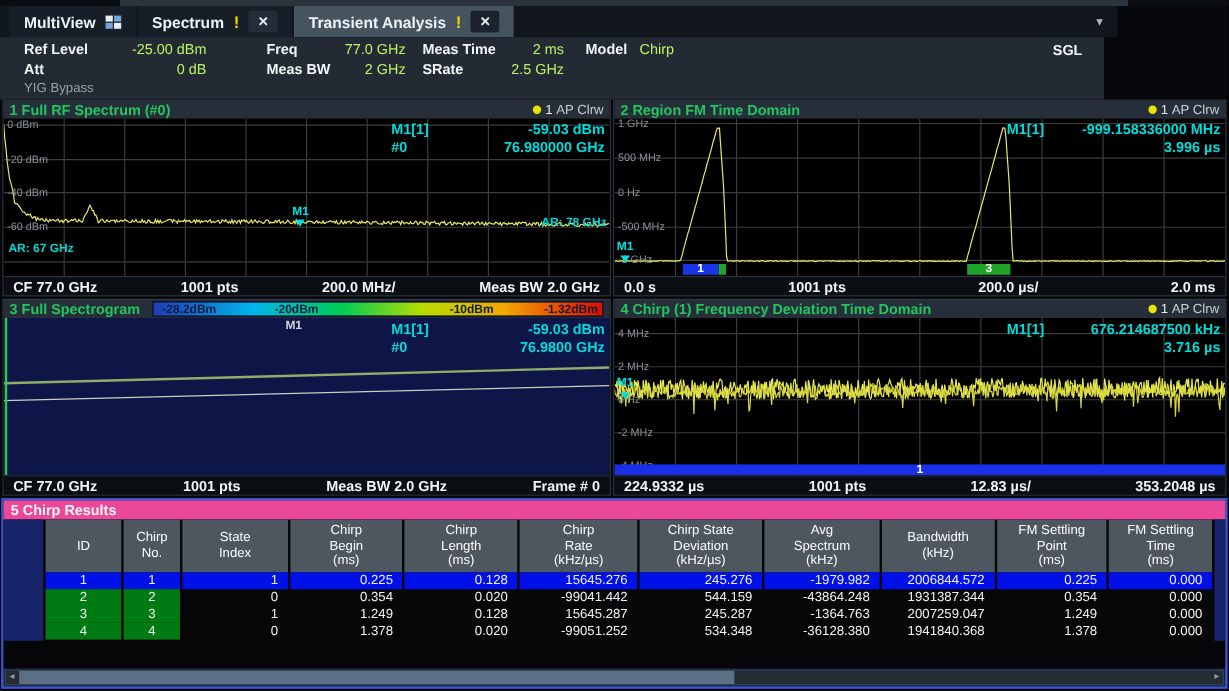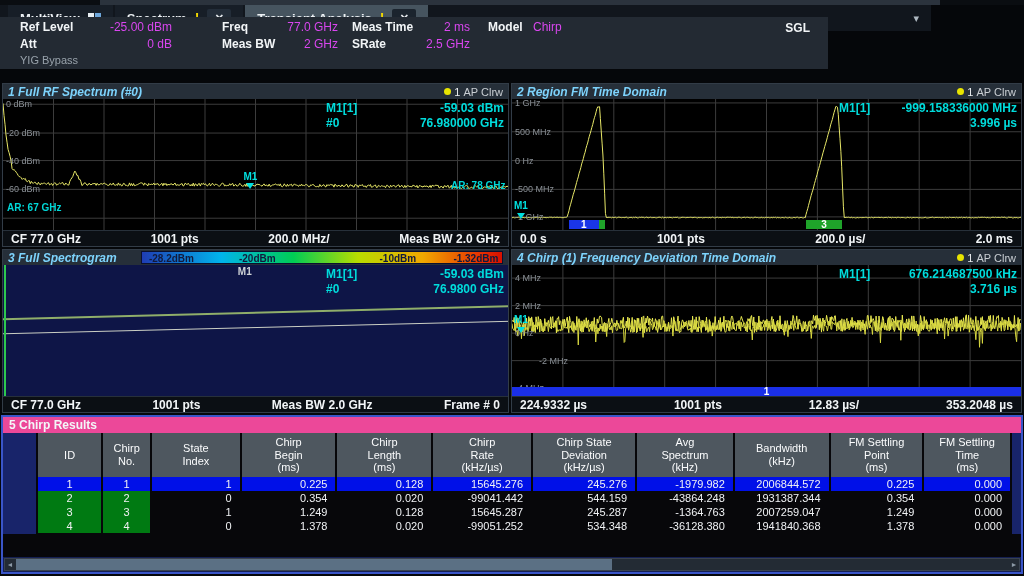--- a/index.html
+++ b/index.html
@@ -17,41 +17,41 @@
   .tab.selected { background:#46545f; }
   .tab .warn { color:#f2d800; font-size:14px; font-weight:bold; }
   .xbtn { display:inline-flex; align-items:center; justify-content:center; width:24px; height:18px; background:#232d39; color:#e8ecef; font-size:11px; font-weight:bold; border-radius:2px; }
   .tab.selected .xbtn { background:#1b242e; }
   .mv-icon { display:inline-grid; grid-template-columns:6px 6px; grid-template-rows:5px 5px; gap:1px; }
   .mv-icon i { display:block; }
   .mv-icon i:nth-child(1){ background:#e8eef2; } .mv-icon i:nth-child(2){ background:#6fa8dc; }
   .mv-icon i:nth-child(3){ background:#6fa8dc; } .mv-icon i:nth-child(4){ background:#e8eef2; }
   .tab-caret { margin-left:auto; align-self:center; padding:0 12px; color:#aeb8c1; font-size:11px; }
   
-  .settings { position:absolute; left:0; top:17px; width:828px; height:52px; background:#232a33; font-size:12px; }
+  .settings { position:absolute; left:0; top:31px; width:920px; height:52px; background:#232a33; font-size:12px; }
   .sl { position:absolute; font-weight:bold; color:#f2f5f7; white-space:nowrap; }
-  .sv { position:absolute; color:#d946ef; white-space:nowrap; text-align:right; }
+  .sv { position:absolute; color:#bef264; white-space:nowrap; text-align:right; }
   .sv.left { text-align:left; }
   .sgl { position:absolute; right:18px; top:4px; font-weight:bold; color:#f2f5f7; }
   .yig { position:absolute; left:20px; top:37px; font-size:11px; color:#98a2ab; }
   
   .panel { position:absolute; display:flex; flex-direction:column; background:#000; border:1px solid #323c47; }
   .panel-header { flex:none; height:15px; background:#262f39; display:flex; align-items:center; padding:0 5px; font-size:12px; }
-  .panel-title { font-weight:bold; color:#7dd3fc; white-space:nowrap;font-style:italic; }
+  .panel-title { font-weight:bold; color:#22c55e; white-space:nowrap; }
   .trace-badge { margin-left:auto; display:flex; align-items:center; gap:3px; font-size:11px; color:#c9ced3; }
   .trace-badge .dot { width:7px; height:7px; border-radius:50%; background:#e8e400; }
   .trace-badge .tnum { color:#e9ecef; }
   .chart { position:relative; flex:1; background:#000; overflow:hidden; }
   .chart-svg { position:absolute; left:0; top:0; width:100%; height:100%; }
   .panel-footer { flex:none; height:16px; background:#0b0f14; border-top:1px solid #27303a; display:flex; align-items:center; justify-content:space-between; padding:0 8px; font-size:12px; font-weight:bold; color:#f2f5f7;gap:17px; }
   .ylab { position:absolute; left:3px; transform:translateY(-55%); font-size:9px; color:#8a9096; white-space:nowrap; z-index:3; }
   .anno { position:absolute; font-size:10px; font-weight:bold; color:#00d8d8; white-space:nowrap; z-index:4; }
   .mk { position:absolute; z-index:5; color:#00e0e0; font-size:10px; font-weight:bold; text-align:center; line-height:1.05; }
   .mk-tri { width:0; height:0; border-left:4px solid transparent; border-right:4px solid transparent; border-top:6px solid #00e0e0; margin:1px auto 0; }
-  .cbar-wrap { flex:1; position:relative; height:13px; margin-left:24px; border:1px solid #0a1030;
+  .cbar-wrap { flex:1; position:relative; height:13px; margin-left:10px; border:1px solid #0a1030;
     background:linear-gradient(90deg,#1f3db4 0%,#00b4ec 22%,#00cc55 42%,#b8dc00 60%,#f0a800 78%,#e83000 94%,#d81000 100%); }
   .cbar-lab { position:absolute; top:0; font-size:10px; font-weight:bold; color:#121a3c; line-height:13px; }
   .bar-seg { position:absolute; z-index:4; font-size:10px; font-weight:bold; color:#fff; text-align:center; overflow:hidden; }
   .mreadout { position:absolute; top:2px; right:4px; z-index:6; }
   .mrow { display:flex; justify-content:space-between; min-width:178px; font-size:12px; font-weight:bold; color:#00dcdc; line-height:15px; }
   
   .results { position:absolute; left:1px; top:415px; width:1022px; height:159px; border:2px solid #3a55c8; background:#141f52; }
   .res-title { height:16px; background:#ec4899; display:flex; align-items:center; padding:0 6px; font-size:12px; font-weight:bold; color:#f3f6f8; }
   .res-area { position:absolute; left:0; right:0; top:16px; bottom:15px; background:#07070a; }
   .res-gutter { position:absolute; left:0; top:0; width:33px; height:101px; background:#18246a; }
@@ -305,21 +305,21 @@
           <line x1="0" y1="310" x2="1000" y2="310" stroke="#3c3c3c" stroke-width="1" vector-effect="non-scaling-stroke"></line>
           <line x1="0" y1="520" x2="1000" y2="520" stroke="#3c3c3c" stroke-width="1" vector-effect="non-scaling-stroke"></line>
           <line x1="0" y1="730" x2="1000" y2="730" stroke="#3c3c3c" stroke-width="1" vector-effect="non-scaling-stroke"></line>
           <line x1="0" y1="940" x2="1000" y2="940" stroke="#3c3c3c" stroke-width="1" vector-effect="non-scaling-stroke"></line>
           <polyline points="0.0,421.2 1.4,425.9 2.9,435.6 4.3,399.7 5.7,482.9 7.2,500.0 8.6,401.0 10.0,483.2 11.4,403.4 12.9,417.7 14.3,492.3 15.7,425.0 17.2,436.5 18.6,436.0 20.0,457.2 21.5,473.2 22.9,440.8 24.3,452.0 25.8,476.6 27.2,441.6 28.6,406.2 30.0,485.0 31.5,490.2 32.9,394.3 34.3,429.1 35.8,405.9 37.2,464.5 38.6,396.1 40.1,436.6 41.5,509.7 42.9,494.4 44.3,484.3 45.8,515.3 47.2,395.7 48.6,436.6 50.1,490.3 51.5,393.6 52.9,417.3 54.4,501.2 55.8,412.4 57.2,426.2 58.7,502.7 60.1,487.0 61.5,511.3 62.9,483.7 64.4,409.5 65.8,449.4 67.2,466.5 68.7,463.5 70.1,443.0 71.5,422.3 73.0,469.5 74.4,448.5 75.8,395.4 77.3,487.9 78.7,407.1 80.1,393.8 81.5,479.2 83.0,441.2 84.4,464.9 85.8,425.5 87.3,518.5 88.7,407.7 90.1,410.5 91.6,394.3 93.0,456.1 94.4,425.2 95.9,431.2 97.3,484.2 98.7,455.5 100.1,415.3 101.6,459.5 103.0,414.3 104.4,469.4 105.9,439.0 107.3,408.3 108.7,397.8 110.2,479.7 111.6,516.5 113.0,392.4 114.4,422.3 115.9,436.7 117.3,492.4 118.7,433.2 120.2,430.3 121.6,515.6 123.0,460.4 124.5,480.2 125.9,498.5 127.3,393.1 128.8,472.7 130.2,438.3 131.6,409.9 133.0,438.9 134.5,505.1 135.9,451.8 137.3,513.3 138.8,468.6 140.2,507.1 141.6,418.3 143.1,467.5 144.5,447.7 145.9,402.7 147.4,477.4 148.8,431.2 150.2,419.1 151.6,456.5 153.1,475.0 154.5,450.7 155.9,468.0 157.4,505.8 158.8,470.0 160.2,460.2 161.7,401.1 163.1,489.2 164.5,481.1 166.0,483.9 167.4,411.6 168.8,444.7 170.2,435.1 171.7,397.2 173.1,388.4 174.5,396.1 176.0,400.2 177.4,463.7 178.8,507.8 180.3,444.3 181.7,438.3 183.1,508.6 184.5,442.5 186.0,505.8 187.4,487.2 188.8,440.1 190.3,407.6 191.7,472.7 193.1,451.2 194.6,436.7 196.0,406.8 197.4,430.3 198.9,455.1 200.3,453.2 201.7,441.6 203.1,470.1 204.6,465.6 206.0,422.0 207.4,452.5 208.9,452.1 210.3,470.8 211.7,475.4 213.2,480.1 214.6,487.7 216.0,485.5 217.5,420.7 218.9,398.8 220.3,481.0 221.7,468.8 223.2,459.6 224.6,427.8 226.0,477.9 227.5,397.2 228.9,497.9 230.3,405.8 231.8,482.1 233.2,513.0 234.6,492.7 236.1,400.0 237.5,515.1 238.9,498.0 240.3,417.0 241.8,440.3 243.2,424.1 244.6,516.5 246.1,405.0 247.5,453.4 248.9,407.2 250.4,472.4 251.8,503.4 253.2,465.1 254.6,398.7 256.1,489.8 257.5,394.9 258.9,388.6 260.4,516.6 261.8,456.9 263.2,405.7 264.7,441.6 266.1,389.9 267.5,407.1 269.0,459.2 270.4,407.1 271.8,413.8 273.2,422.8 274.7,430.5 276.1,404.5 277.5,474.8 279.0,470.4 280.4,449.8 281.8,410.2 283.3,429.7 284.7,476.9 286.1,514.7 287.6,480.9 289.0,414.0 290.4,471.9 291.8,494.8 293.3,412.2 294.7,389.9 296.1,390.6 297.6,472.0 299.0,461.9 300.4,453.8 301.9,465.0 303.3,486.3 304.7,505.5 306.2,468.9 307.6,437.0 309.0,475.6 310.4,487.1 311.9,477.8 313.3,402.5 314.7,453.1 316.2,509.9 317.6,395.0 319.0,416.3 320.5,476.9 321.9,503.0 323.3,500.2 324.7,433.5 326.2,389.7 327.6,474.5 329.0,516.3 330.5,509.0 331.9,509.0 333.3,443.3 334.8,419.0 336.2,428.6 337.6,450.0 339.1,472.5 340.5,436.4 341.9,447.3 343.3,446.4 344.8,483.7 346.2,460.2 347.6,422.8 349.1,467.5 350.5,469.8 351.9,422.0 353.4,515.3 354.8,390.3 356.2,459.2 357.7,492.4 359.1,416.8 360.5,490.9 361.9,396.2 363.4,509.8 364.8,475.9 366.2,509.1 367.7,393.9 369.1,422.3 370.5,445.9 372.0,514.8 373.4,419.8 374.8,435.0 376.3,457.4 377.7,465.3 379.1,455.2 380.5,500.5 382.0,398.1 383.4,447.0 384.8,514.6 386.3,510.0 387.7,417.1 389.1,506.9 390.6,460.0 392.0,498.1 393.4,489.2 394.8,440.3 396.3,491.4 397.7,463.6 399.1,393.6 400.6,455.8 402.0,494.8 403.4,484.0 404.9,446.5 406.3,420.7 407.7,491.6 409.2,401.5 410.6,507.0 412.0,490.5 413.4,438.3 414.9,472.7 416.3,391.0 417.7,501.3 419.2,513.8 420.6,506.2 422.0,447.4 423.5,475.4 424.9,467.9 426.3,502.7 427.8,426.8 429.2,461.2 430.6,404.6 432.0,389.1 433.5,401.0 434.9,435.1 436.3,468.2 437.8,495.6 439.2,499.6 440.6,500.3 442.1,441.0 443.5,431.6 444.9,425.5 446.4,484.7 447.8,424.1 449.2,415.7 450.6,392.7 452.1,410.0 453.5,427.5 454.9,438.5 456.4,481.9 457.8,475.9 459.2,495.3 460.7,470.8 462.1,511.4 463.5,409.4 464.9,425.2 466.4,410.2 467.8,476.1 469.2,397.6 470.7,385.7 472.1,442.5 473.5,465.3 475.0,396.8 476.4,514.3 477.8,447.2 479.3,437.6 480.7,493.9 482.1,474.3 483.5,488.2 485.0,389.1 486.4,477.1 487.8,500.0 489.3,434.0 490.7,446.8 492.1,446.1 493.6,420.7 495.0,423.2 496.4,450.9 497.9,424.9 499.3,471.3 500.7,414.6 502.1,439.9 503.6,481.4 505.0,442.4 506.4,473.4 507.9,499.4 509.3,423.0 510.7,393.1 512.2,487.5 513.6,412.7 515.0,506.5 516.5,456.2 517.9,509.2 519.3,498.8 520.7,476.7 522.2,421.1 523.6,482.8 525.0,502.0 526.5,387.5 527.9,462.2 529.3,488.9 530.8,451.8 532.2,453.9 533.6,510.2 535.1,458.5 536.5,424.9 537.9,464.9 539.3,481.2 540.8,424.2 542.2,460.6 543.6,490.0 545.1,485.6 546.5,458.0 547.9,487.1 549.4,484.3 550.8,435.1 552.2,384.8 553.6,406.5 555.1,459.7 556.5,447.4 557.9,438.6 559.4,388.4 560.8,452.9 562.2,490.2 563.7,414.7 565.1,417.1 566.5,463.0 568.0,468.6 569.4,499.9 570.8,506.5 572.2,431.8 573.7,434.2 575.1,488.9 576.5,432.1 578.0,508.3 579.4,494.9 580.8,503.6 582.3,459.9 583.7,433.2 585.1,425.9 586.6,510.3 588.0,426.9 589.4,429.8 590.8,449.4 592.3,383.2 593.7,407.4 595.1,424.0 596.6,387.7 598.0,477.7 599.4,384.3 600.9,431.7 602.3,409.4 603.7,494.6 605.2,406.6 606.6,434.8 608.0,512.3 609.4,434.3 610.9,404.6 612.3,436.7 613.7,466.0 615.2,447.7 616.6,431.0 618.0,384.2 619.5,411.5 620.9,456.9 622.3,433.7 623.7,451.6 625.2,397.9 626.6,448.1 628.0,393.7 629.5,399.2 630.9,418.3 632.3,425.0 633.8,388.9 635.2,387.2 636.6,457.6 638.1,469.4 639.5,441.0 640.9,460.9 642.3,492.7 643.8,482.0 645.2,423.8 646.6,504.9 648.1,410.6 649.5,506.7 650.9,472.8 652.4,415.9 653.8,500.1 655.2,495.4 656.7,420.4 658.1,407.9 659.5,468.4 660.9,480.5 662.4,451.7 663.8,483.3 665.2,432.8 666.7,469.0 668.1,399.7 669.5,479.2 671.0,473.9 672.4,440.4 673.8,460.2 675.3,437.7 676.7,445.0 678.1,474.6 679.5,420.3 681.0,434.0 682.4,460.4 683.8,420.7 685.3,505.7 686.7,456.9 688.1,440.6 689.6,495.2 691.0,485.4 692.4,448.8 693.8,503.6 695.3,466.1 696.7,464.4 698.1,386.6 699.6,384.3 701.0,438.1 702.4,457.9 703.9,445.2 705.3,386.6 706.7,437.5 708.2,422.4 709.6,409.2 711.0,425.5 712.4,449.3 713.9,502.8 715.3,390.1 716.7,508.2 718.2,509.3 719.6,505.2 721.0,389.5 722.5,446.1 723.9,488.2 725.3,499.2 726.8,441.0 728.2,394.1 729.6,406.7 731.0,455.9 732.5,495.2 733.9,460.5 735.3,462.6 736.8,499.1 738.2,417.1 739.6,401.6 741.1,504.0 742.5,390.8 743.9,493.6 745.4,439.1 746.8,405.1 748.2,414.9 749.6,416.3 751.1,507.1 752.5,493.3 753.9,393.4 755.4,453.3 756.8,465.2 758.2,429.3 759.7,495.2 761.1,497.3 762.5,466.8 763.9,433.8 765.4,506.7 766.8,382.1 768.2,444.9 769.7,467.2 771.1,508.4 772.5,467.6 774.0,440.5 775.4,411.9 776.8,473.1 778.3,490.5 779.7,409.4 781.1,437.1 782.5,494.1 784.0,427.2 785.4,388.5 786.8,502.0 788.3,393.4 789.7,390.0 791.1,501.8 792.6,451.9 794.0,483.9 795.4,507.8 796.9,452.3 798.3,507.5 799.7,482.4 801.1,478.4 802.6,385.7 804.0,418.2 805.4,488.7 806.9,457.8 808.3,496.7 809.7,392.9 811.2,444.6 812.6,439.4 814.0,417.7 815.5,456.0 816.9,495.0 818.3,502.5 819.7,507.3 821.2,496.1 822.6,416.0 824.0,448.7 825.5,422.9 826.9,449.3 828.3,469.7 829.8,490.5 831.2,409.3 832.6,481.8 834.0,485.6 835.5,405.3 836.9,493.2 838.3,416.6 839.8,502.1 841.2,445.2 842.6,480.1 844.1,415.1 845.5,484.0 846.9,438.7 848.4,429.1 849.8,402.9 851.2,434.4 852.6,442.4 854.1,405.6 855.5,445.9 856.9,431.0 858.4,481.4 859.8,424.6 861.2,411.5 862.7,410.9 864.1,463.1 865.5,488.2 867.0,404.2 868.4,470.2 869.8,467.3 871.2,394.7 872.7,507.3 874.1,394.3 875.5,482.2 877.0,459.4 878.4,475.1 879.8,423.0 881.3,505.5 882.7,417.2 884.1,440.0 885.6,470.8 887.0,402.8 888.4,444.7 889.8,485.9 891.3,389.9 892.7,380.0 894.1,465.8 895.6,477.9 897.0,383.3 898.4,485.8 899.9,441.9 901.3,402.2 902.7,449.8 904.1,455.0 905.6,478.4 907.0,463.2 908.4,502.4 909.9,455.7 911.3,392.2 912.7,476.2 914.2,498.3 915.6,475.2 917.0,496.9 918.5,467.1 919.9,466.0 921.3,401.6 922.7,455.1 924.2,394.0 925.6,483.2 927.0,422.9 928.5,490.9 929.9,445.3 931.3,426.2 932.8,483.9 934.2,445.6 935.6,415.1 937.1,388.6 938.5,439.3 939.9,384.5 941.3,455.4 942.8,485.6 944.2,486.7 945.6,384.9 947.1,471.4 948.5,487.1 949.9,463.0 951.4,415.7 952.8,393.4 954.2,400.4 955.7,385.6 957.1,474.7 958.5,477.3 959.9,430.0 961.4,492.7 962.8,399.8 964.2,422.0 965.7,462.3 967.1,501.8 968.5,493.8 970.0,420.5 971.4,425.6 972.8,436.2 974.2,495.0 975.7,398.8 977.1,438.9 978.5,460.8 980.0,438.2 981.4,493.0 982.8,475.9 984.3,455.1 985.7,482.1 987.1,385.3 988.6,471.2 990.0,467.6 991.4,454.5 992.8,483.1 994.3,401.0 995.7,505.1 997.1,416.0 998.6,417.0 1000.0,420.1" fill="none" stroke="#e8e850" stroke-width="1" vector-effect="non-scaling-stroke"></polyline>
           <polyline points="0.0,447.3 1.4,485.8 2.9,489.0 4.3,500.9 5.7,448.4 7.2,510.9 8.6,509.8 10.0,502.3 11.4,543.2 12.9,475.8 14.3,500.2 15.7,462.4 17.2,457.6 18.6,563.0 20.0,471.7 21.5,511.4 22.9,459.4 24.3,539.6 25.8,466.8 27.2,498.8 28.6,478.4 30.0,479.4 31.5,508.6 32.9,489.1 34.3,457.4 35.8,427.2 37.2,461.4 38.6,505.6 40.1,507.9 41.5,436.7 42.9,504.1 44.3,456.8 45.8,483.5 47.2,455.8 48.6,472.8 50.1,438.7 51.5,464.3 52.9,435.6 54.4,512.2 55.8,430.0 57.2,454.6 58.7,446.0 60.1,493.2 61.5,511.7 62.9,467.5 64.4,502.8 65.8,450.7 67.2,438.5 68.7,459.1 70.1,469.4 71.5,508.0 73.0,454.3 74.4,469.2 75.8,480.6 77.3,469.9 78.7,470.0 80.1,471.2 81.5,477.9 83.0,441.2 84.4,475.7 85.8,462.6 87.3,428.4 88.7,488.5 90.1,508.4 91.6,495.8 93.0,499.2 94.4,491.4 95.9,504.8 97.3,479.6 98.7,497.9 100.1,490.5 101.6,439.4 103.0,481.5 104.4,475.9 105.9,482.9 107.3,474.4 108.7,483.9 110.2,425.8 111.6,476.0 113.0,480.0 114.4,463.7 115.9,480.4 117.3,456.7 118.7,505.8 120.2,476.5 121.6,441.5 123.0,456.6 124.5,493.0 125.9,476.6 127.3,439.7 128.8,441.7 130.2,610.4 131.6,425.2 133.0,479.2 134.5,477.0 135.9,426.3 137.3,482.0 138.8,431.5 140.2,511.5 141.6,449.8 143.1,475.7 144.5,448.7 145.9,470.7 147.4,481.2 148.8,430.7 150.2,492.4 151.6,509.7 153.1,485.0 154.5,489.3 155.9,431.9 157.4,494.0 158.8,427.4 160.2,452.7 161.7,509.1 163.1,454.8 164.5,588.0 166.0,493.6 167.4,478.1 168.8,524.9 170.2,480.7 171.7,503.3 173.1,451.2 174.5,490.2 176.0,465.2 177.4,505.3 178.8,466.6 180.3,473.9 181.7,507.8 183.1,501.5 184.5,490.1 186.0,546.5 187.4,450.2 188.8,468.2 190.3,476.5 191.7,493.1 193.1,475.5 194.6,496.1 196.0,463.6 197.4,516.7 198.9,455.1 200.3,471.5 201.7,468.5 203.1,445.9 204.6,498.0 206.0,501.6 207.4,496.6 208.9,445.1 210.3,470.8 211.7,485.8 213.2,424.4 214.6,445.1 216.0,423.1 217.5,475.8 218.9,455.9 220.3,591.3 221.7,584.5 223.2,488.7 224.6,469.2 226.0,440.2 227.5,445.1 228.9,491.7 230.3,456.5 231.8,468.0 233.2,469.8 234.6,437.5 236.1,424.9 237.5,491.6 238.9,470.6 240.3,510.5 241.8,428.1 243.2,424.7 244.6,482.1 246.1,511.3 247.5,450.3 248.9,479.1 250.4,486.3 251.8,447.6 253.2,460.8 254.6,469.8 256.1,489.2 257.5,552.6 258.9,449.2 260.4,439.3 261.8,483.0 263.2,469.2 264.7,509.7 266.1,494.4 267.5,479.8 269.0,473.8 270.4,509.2 271.8,431.3 273.2,446.6 274.7,459.6 276.1,493.9 277.5,485.0 279.0,436.8 280.4,470.9 281.8,472.3 283.3,498.4 284.7,424.6 286.1,454.4 287.6,469.1 289.0,433.4 290.4,474.3 291.8,457.0 293.3,493.9 294.7,481.9 296.1,464.4 297.6,425.8 299.0,426.3 300.4,507.8 301.9,448.0 303.3,506.8 304.7,473.5 306.2,488.1 307.6,438.6 309.0,506.9 310.4,468.3 311.9,460.5 313.3,475.6 314.7,472.5 316.2,542.6 317.6,430.1 319.0,447.6 320.5,430.7 321.9,488.9 323.3,500.9 324.7,492.1 326.2,505.8 327.6,449.0 329.0,428.8 330.5,494.2 331.9,478.0 333.3,475.6 334.8,463.2 336.2,485.3 337.6,435.6 339.1,441.5 340.5,466.2 341.9,431.4 343.3,428.6 344.8,489.5 346.2,498.9 347.6,488.3 349.1,493.7 350.5,479.4 351.9,511.4 353.4,496.8 354.8,505.7 356.2,476.3 357.7,489.5 359.1,428.1 360.5,484.1 361.9,479.4 363.4,426.7 364.8,431.2 366.2,455.7 367.7,471.1 369.1,482.1 370.5,479.5 372.0,502.2 373.4,430.8 374.8,475.5 376.3,424.3 377.7,471.1 379.1,437.2 380.5,427.5 382.0,493.9 383.4,470.0 384.8,473.0 386.3,503.8 387.7,491.2 389.1,430.8 390.6,503.7 392.0,470.7 393.4,542.8 394.8,495.7 396.3,493.2 397.7,453.9 399.1,507.3 400.6,467.3 402.0,494.1 403.4,460.9 404.9,491.5 406.3,492.2 407.7,443.7 409.2,443.5 410.6,498.6 412.0,443.7 413.4,435.5 414.9,446.4 416.3,484.0 417.7,471.3 419.2,421.0 420.6,432.3 422.0,422.9 423.5,476.0 424.9,422.8 426.3,434.7 427.8,505.3 429.2,447.0 430.6,485.0 432.0,492.3 433.5,435.1 434.9,488.4 436.3,447.6 437.8,453.7 439.2,446.1 440.6,446.8 442.1,448.0 443.5,462.6 444.9,432.7 446.4,489.3 447.8,436.8 449.2,503.8 450.6,437.3 452.1,472.4 453.5,466.5 454.9,447.0 456.4,441.3 457.8,451.7 459.2,503.7 460.7,432.9 462.1,439.2 463.5,447.2 464.9,461.4 466.4,491.7 467.8,466.6 469.2,504.0 470.7,494.4 472.1,572.3 473.5,471.2 475.0,479.0 476.4,433.8 477.8,484.7 479.3,500.2 480.7,509.4 482.1,441.4 483.5,493.8 485.0,422.1 486.4,460.1 487.8,431.2 489.3,458.8 490.7,502.0 492.1,474.6 493.6,473.5 495.0,451.7 496.4,499.4 497.9,439.2 499.3,470.1 500.7,430.8 502.1,501.0 503.6,485.3 505.0,426.8 506.4,476.2 507.9,499.0 509.3,462.5 510.7,462.7 512.2,444.7 513.6,424.8 515.0,451.4 516.5,463.8 517.9,486.5 519.3,458.9 520.7,428.2 522.2,463.4 523.6,442.3 525.0,445.7 526.5,429.3 527.9,487.1 529.3,460.3 530.8,484.6 532.2,496.7 533.6,494.2 535.1,536.1 536.5,445.0 537.9,507.9 539.3,454.8 540.8,491.9 542.2,547.1 543.6,460.6 545.1,491.9 546.5,475.4 547.9,426.7 549.4,455.5 550.8,444.6 552.2,447.3 553.6,499.3 555.1,427.0 556.5,464.1 557.9,483.3 559.4,490.3 560.8,486.0 562.2,438.1 563.7,444.0 565.1,451.7 566.5,442.3 568.0,452.2 569.4,507.7 570.8,485.5 572.2,504.5 573.7,462.5 575.1,457.0 576.5,464.7 578.0,456.0 579.4,468.4 580.8,499.2 582.3,433.5 583.7,457.4 585.1,466.8 586.6,474.1 588.0,560.6 589.4,487.7 590.8,464.3 592.3,482.6 593.7,477.3 595.1,460.0 596.6,484.7 598.0,423.7 599.4,425.2 600.9,455.5 602.3,439.0 603.7,428.6 605.2,423.1 606.6,477.5 608.0,468.3 609.4,433.7 610.9,486.8 612.3,505.5 613.7,421.5 615.2,463.5 616.6,469.1 618.0,467.4 619.5,503.7 620.9,480.8 622.3,429.2 623.7,463.2 625.2,421.2 626.6,490.9 628.0,490.5 629.5,433.1 630.9,446.3 632.3,447.5 633.8,455.5 635.2,437.9 636.6,439.1 638.1,503.0 639.5,440.3 640.9,473.2 642.3,427.8 643.8,431.1 645.2,455.6 646.6,445.9 648.1,496.9 649.5,473.2 650.9,467.4 652.4,494.9 653.8,433.9 655.2,457.0 656.7,484.5 658.1,483.6 659.5,483.9 660.9,429.5 662.4,494.9 663.8,467.0 665.2,422.6 666.7,461.8 668.1,430.2 669.5,420.4 671.0,456.4 672.4,437.9 673.8,427.8 675.3,492.9 676.7,442.4 678.1,456.3 679.5,491.9 681.0,432.2 682.4,484.8 683.8,494.8 685.3,451.7 686.7,434.1 688.1,481.2 689.6,419.2 691.0,469.5 692.4,492.3 693.8,529.4 695.3,430.2 696.7,432.9 698.1,490.5 699.6,457.5 701.0,425.5 702.4,481.3 703.9,457.8 705.3,481.6 706.7,477.7 708.2,530.1 709.6,435.4 711.0,435.1 712.4,467.8 713.9,429.5 715.3,465.4 716.7,443.9 718.2,499.6 719.6,423.3 721.0,471.4 722.5,488.7 723.9,594.0 725.3,474.8 726.8,438.9 728.2,478.9 729.6,430.8 731.0,484.3 732.5,464.8 733.9,442.9 735.3,482.3 736.8,497.3 738.2,491.6 739.6,485.1 741.1,433.2 742.5,444.5 743.9,449.8 745.4,467.3 746.8,433.0 748.2,475.1 749.6,495.4 751.1,426.7 752.5,442.7 753.9,449.1 755.4,451.4 756.8,477.0 758.2,419.5 759.7,437.7 761.1,433.6 762.5,419.6 763.9,574.7 765.4,422.7 766.8,434.0 768.2,447.2 769.7,481.8 771.1,441.8 772.5,496.3 774.0,449.3 775.4,478.9 776.8,438.8 778.3,457.4 779.7,486.7 781.1,497.4 782.5,495.6 784.0,480.4 785.4,434.2 786.8,467.6 788.3,488.1 789.7,417.7 791.1,442.4 792.6,480.9 794.0,427.6 795.4,503.3 796.9,506.4 798.3,542.2 799.7,456.8 801.1,524.2 802.6,444.2 804.0,502.3 805.4,429.1 806.9,483.6 808.3,492.7 809.7,481.0 811.2,438.1 812.6,429.6 814.0,487.6 815.5,432.5 816.9,487.3 818.3,459.2 819.7,455.5 821.2,486.7 822.6,435.4 824.0,497.7 825.5,423.1 826.9,486.6 828.3,445.8 829.8,471.2 831.2,437.3 832.6,436.2 834.0,480.1 835.5,525.3 836.9,433.8 838.3,424.6 839.8,480.0 841.2,417.4 842.6,419.1 844.1,468.4 845.5,488.7 846.9,501.6 848.4,428.0 849.8,564.9 851.2,464.8 852.6,441.7 854.1,418.1 855.5,479.6 856.9,542.6 858.4,488.6 859.8,489.2 861.2,449.2 862.7,468.2 864.1,505.0 865.5,504.0 867.0,489.1 868.4,464.5 869.8,460.6 871.2,460.4 872.7,482.4 874.1,504.8 875.5,441.7 877.0,448.4 878.4,475.0 879.8,451.0 881.3,425.9 882.7,471.4 884.1,472.3 885.6,430.8 887.0,497.7 888.4,477.8 889.8,476.6 891.3,444.7 892.7,484.2 894.1,487.8 895.6,486.1 897.0,427.7 898.4,513.2 899.9,478.1 901.3,459.1 902.7,494.6 904.1,469.6 905.6,417.4 907.0,437.9 908.4,500.0 909.9,502.4 911.3,570.4 912.7,471.5 914.2,500.5 915.6,422.4 917.0,442.0 918.5,628.1 919.9,514.0 921.3,481.2 922.7,498.3 924.2,598.3 925.6,439.9 927.0,455.8 928.5,443.6 929.9,503.0 931.3,454.8 932.8,472.8 934.2,422.9 935.6,484.5 937.1,479.8 938.5,479.5 939.9,451.5 941.3,504.3 942.8,465.7 944.2,436.9 945.6,461.4 947.1,483.0 948.5,471.2 949.9,455.3 951.4,426.7 952.8,465.4 954.2,504.3 955.7,458.6 957.1,444.3 958.5,455.4 959.9,437.7 961.4,505.0 962.8,438.1 964.2,459.2 965.7,447.0 967.1,417.3 968.5,476.5 970.0,466.3 971.4,441.9 972.8,430.2 974.2,442.8 975.7,459.1 977.1,470.9 978.5,426.4 980.0,498.4 981.4,450.0 982.8,478.7 984.3,460.5 985.7,449.8 987.1,457.3 988.6,497.0 990.0,553.1 991.4,585.3 992.8,458.3 994.3,471.5 995.7,503.2 997.1,492.8 998.6,443.0 1000.0,497.1" fill="none" stroke="#d8d840" stroke-width="1" vector-effect="non-scaling-stroke"></polyline>
         </svg>
         <div class="ylab" style="top: 10%;">4 MHz</div>
         <div class="ylab" style="top: 31%;">2 MHz</div>
         <div class="ylab" style="top: 52%;">0 Hz</div>
-        <div class="ylab" style="top: 73%; margin-left: 24px;">-2 MHz</div>
+        <div class="ylab" style="top: 73%;">-2 MHz</div>
         <div class="ylab" style="top: 94%;">-4 MHz</div>
         <div class="bar-seg" style="left: 0%; width: 100%; top: 93%; height: 7%; background: rgb(26, 47, 232); line-height: 9px;">1</div>
         <div class="mk" style="left: 0.4%; top: 38.5%;"><span>M1</span><div class="mk-tri"></div></div>
       </div>
     <div class="panel-footer">
       <span>224.9332 µs</span>
         <span>1001 pts</span>
       <span>12.83 µs/</span>
         <span>353.2048 µs</span>
     </div>

